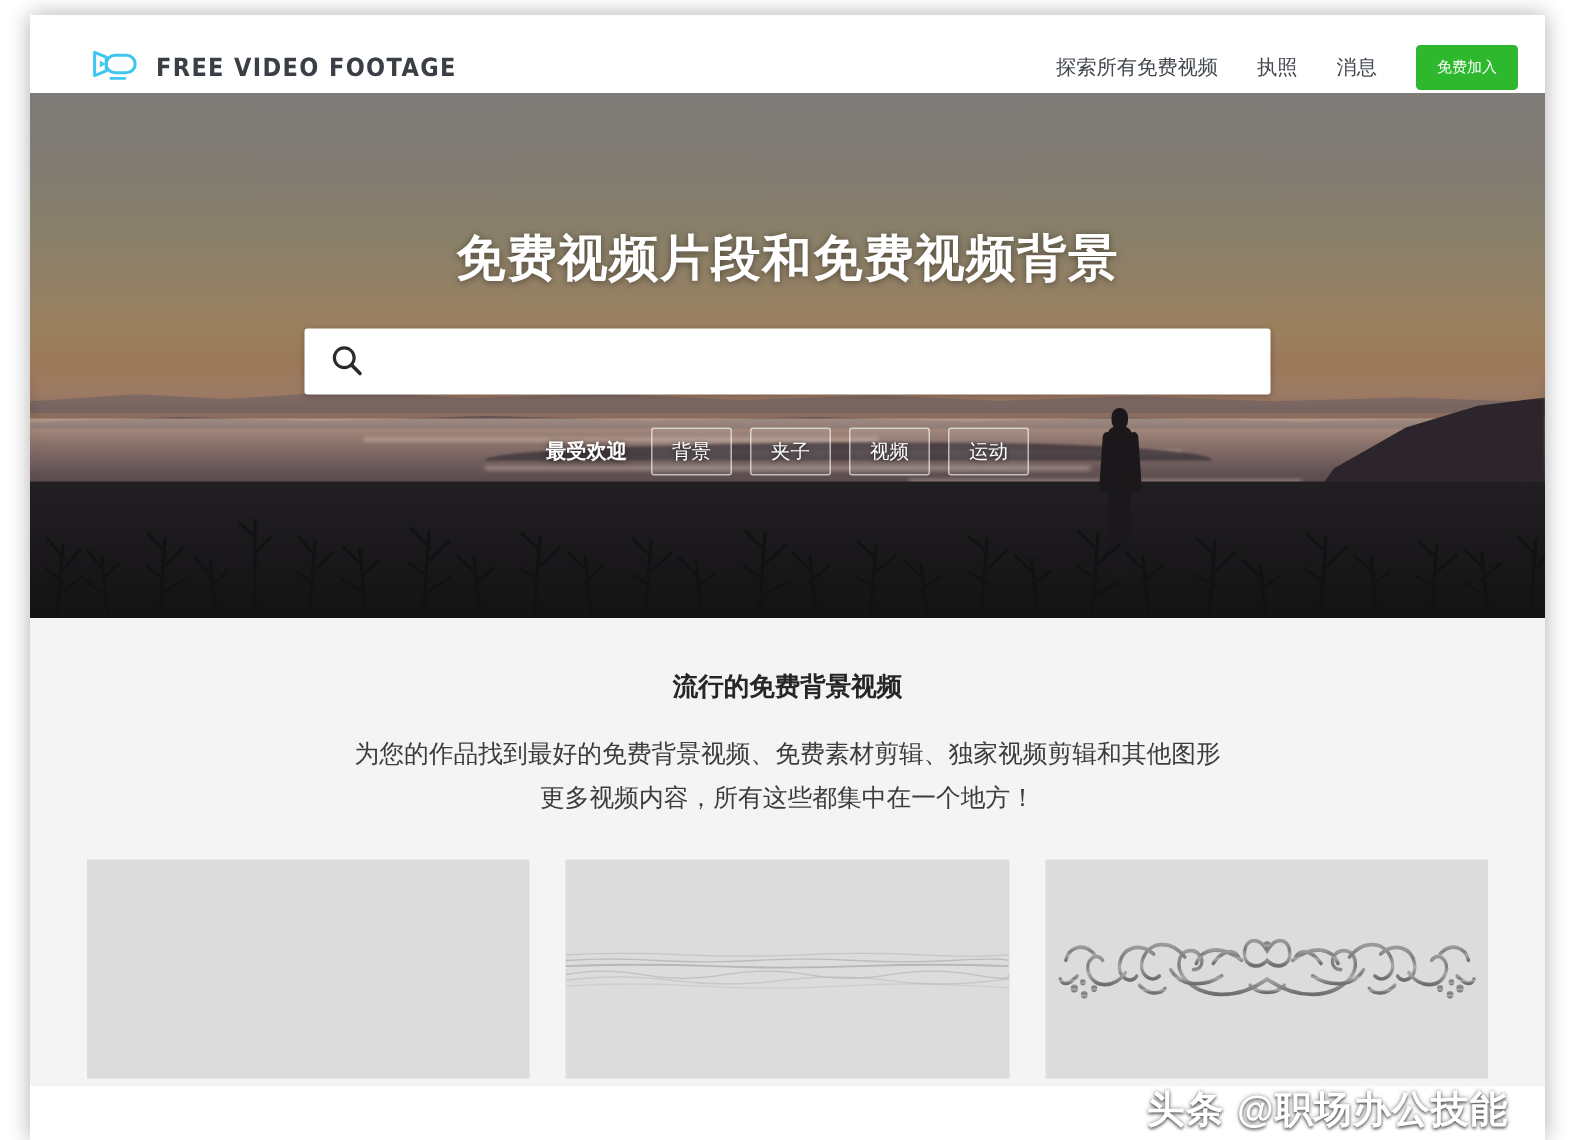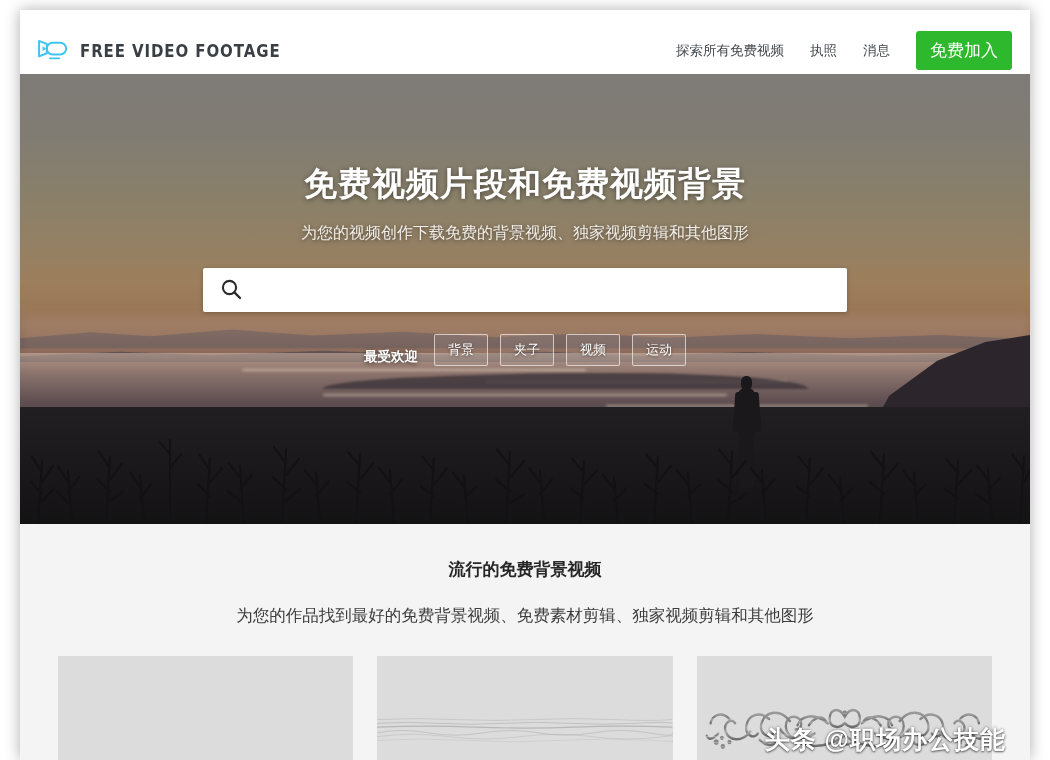--- a/index.html
+++ b/index.html
@@ -27,28 +27,29 @@
     width: 1010px;
     height: 750px;
     background: #ffffff;
     box-shadow: 0 0 14px rgba(0,0,0,0.32);
     overflow: hidden;
   }
 
   
   .navbar {
     position: relative;
-    height: 64px;
+    height: 52px;
     background: #ffffff;
     display: flex;
     align-items: center;
     justify-content: space-between;
     padding: 17px 18px 0 16px;
     box-sizing: border-box;
     z-index: 5;
+    margin-left: 24px;
   }
 
   .brand {
     display: flex;
     align-items: center;
     gap: 10px;
     text-decoration: none;
     cursor: pointer;
   }
   .brand-icon {
@@ -75,33 +76,33 @@
   .nav-link {
     font-size: 13.5px;
     color: #43484e;
     text-decoration: none;
     white-space: nowrap;
     cursor: pointer;
   }
   .nav-cta {
     background: #2eb82e;
     color: #ffffff;
-    font-size: 17px;
+    font-size: 10px;
     border: none;
     border-radius: 3px;
     padding: 8px 14px;
     cursor: pointer;
     white-space: nowrap;
     font-family: "Liberation Sans", sans-serif;
   }
 
   
   .hero {
     position: relative;
-    height: 450px;
+    height: 350px;
     overflow: hidden;
     background: #6f6a62;
   }
 
   
   .hero-sky {
     position: absolute;
     inset: 0;
     background:
       linear-gradient(to bottom,
@@ -318,21 +319,21 @@
     background: transparent;
     cursor: pointer;
     display: flex;
     align-items: center;
     justify-content: center;
   }
 
   .popular-row {
     margin-top: 22px;
     display: flex;
-    align-items: flex-end;
+    align-items: center;
     gap: 12px;
   }
   .popular-label {
     font-size: 13.5px;
     font-weight: bold;
     color: #ffffff;
     text-shadow: 0 1px 4px rgba(0,0,0,0.6);
     margin-right: 4px;
   }
   .tag-pill {
@@ -496,21 +497,20 @@
             <path d="M898 116 L894 72 M894 82 L883 70 M894 92 L906 82"></path>
             <path d="M934 116 L938 62 M938 72 L926 60 M938 82 L951 70 M938 94 L925 86"></path>
             <path d="M972 116 L968 68 M968 78 L957 66 M968 88 L980 76 M968 98 L956 90"></path>
             <path d="M1000 116 L1004 58 M1004 70 L992 56 M1004 80 L1010 70"></path>
           </g>
         </svg>
       </div>
 
       <div class="hero-content">
         <h1 class="hero-title">免费视频片段和免费视频背景</h1>
-        <p class="hero-sub">为您的视频创作下载免费的背景视频、独家视频剪辑和其他图形</p>
 
         <div class="search-wrap">
           <button class="search-btn">
             <span>
               <svg width="24" height="24" viewBox="0 0 24 24" xmlns="http://www.w3.org/2000/svg">
                 <circle cx="10.5" cy="10.5" r="6.6" fill="none" stroke="#2b2b2b" stroke-width="2.1"></circle>
                 <line x1="15.4" y1="15.4" x2="21" y2="21" stroke="#2b2b2b" stroke-width="2.4" stroke-linecap="round"></line>
               </svg>
             </span>
           </button>
@@ -523,20 +523,21 @@
           <button class="tag-pill">视频</button>
           <button class="tag-pill">运动</button>
         </div>
       </div>
     </div>
 
     <div class="section">
       <h2 class="section-title">流行的免费背景视频</h2>
       <p class="section-desc">
         <span>为您的作品找到最好的免费背景视频、免费素材剪辑、独家视频剪辑和其他图形</span><br>
+        <span>更多视频内容，所有这些都集中在一个地方！</span>
       </p>
 
       <div class="card-grid">
 
         <div class="card">
           <div class="card-inner"></div>
         </div>
 
         <div class="card">
           <div class="card-inner">

